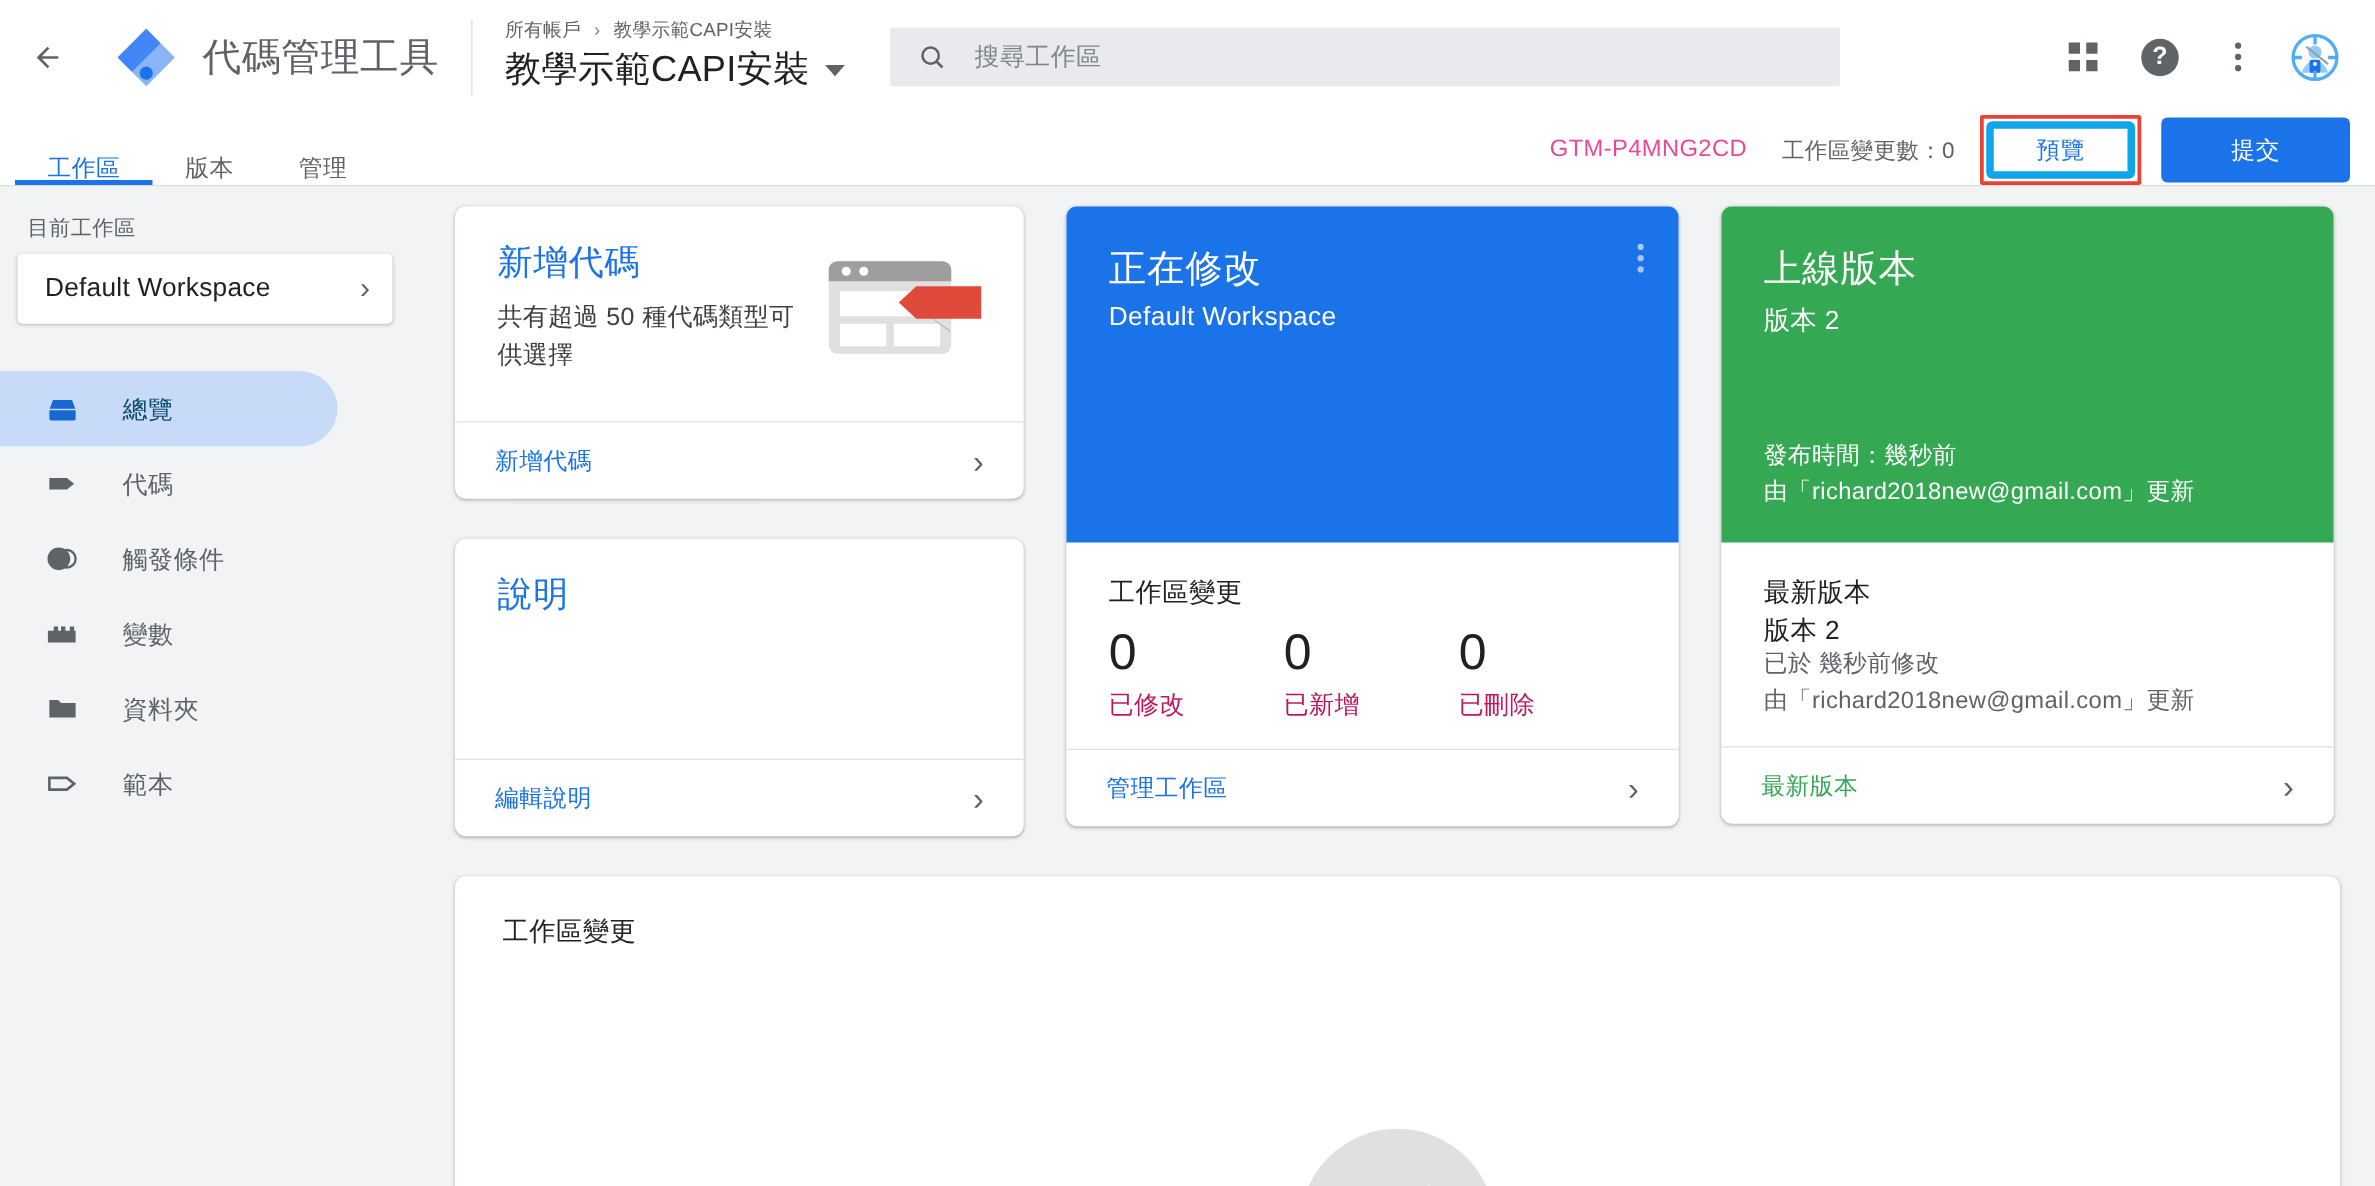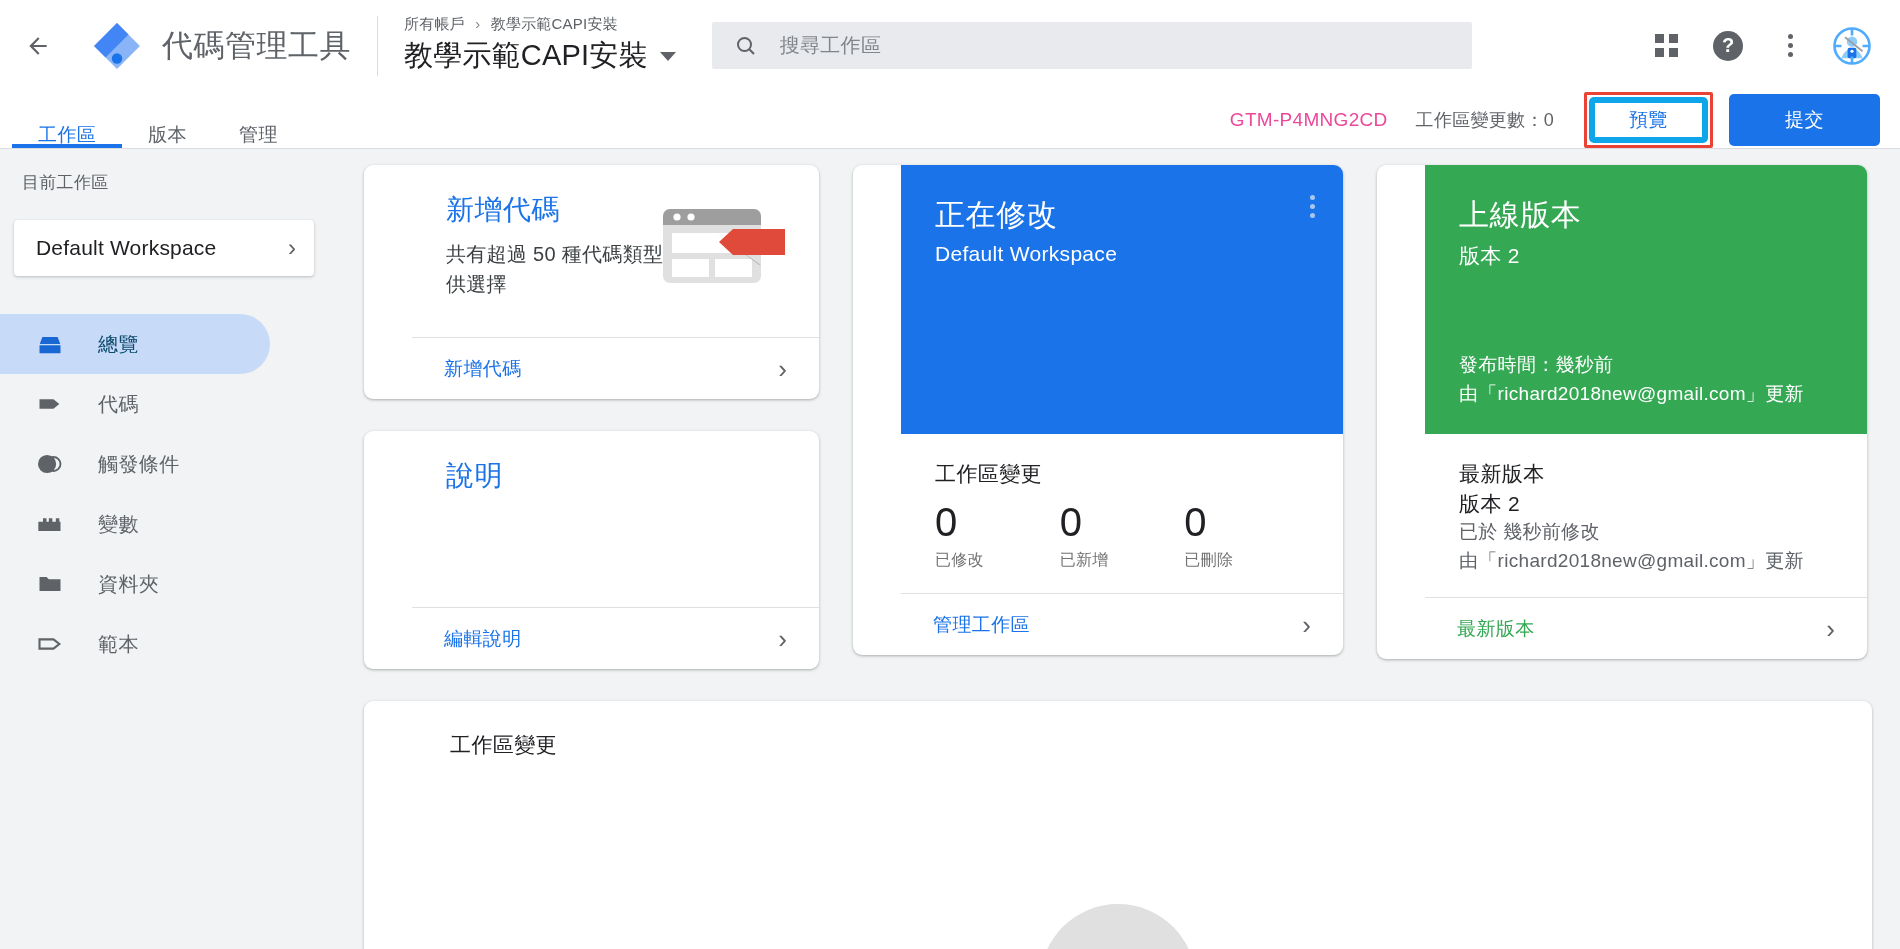--- a/index.html
+++ b/index.html
@@ -124,21 +124,21 @@
     margin-left: auto;
     display: flex; align-items: center; gap: 0;
     padding-right: 20px;
   }
   .gtm-id {
     font-size: 19px; color: #ec4899; cursor: pointer;
     margin-right: 28px; letter-spacing: .3px;
   }
   .changes-count {
     font-size: 18px; color: #5f6368;
-    margin-right: 30px; white-space: nowrap; letter-spacing: .3px;
+    margin-right: 20px; white-space: nowrap; letter-spacing: .3px;
   }
   .preview-hl {
     border: 3px solid #ea4335;
     border-radius: 2px;
     padding: 2px;
     margin-right: 16px;
   }
   .btn-outline {
     background: #fff; border: 6px solid #0ea5e9;
     border-radius: 5px;
@@ -159,21 +159,21 @@
   .body-wrap { display: flex; height: calc(949px - 91px - 58px); }
 
   
   .sidebar {
     width: 340px; flex: none;
     background: #f1f3f4;
     padding-top: 16px;
   }
   .side-label {
     font-size: 17px; color: #5f6368;
-    padding: 6px 0 26px 22px; letter-spacing: .3px;
+    padding: 6px 0 9px 22px; letter-spacing: .3px;
   }
   .ws-card {
     margin: 0 26px 0 14px;
     background: #fff;
     border-radius: 4px;
     height: 56px;
     display: flex; align-items: center;
     justify-content: space-between;
     padding: 0 18px 0 22px;
     box-shadow: 0 1px 3px rgba(60,64,67,.3);
@@ -209,21 +209,20 @@
   .cards-row { display: flex; gap: 34px; align-items: flex-start; }
   .col-left { width: 455px; flex: none; }
   .col-mid { width: 490px; flex: none; }
   .col-right { width: 490px; flex: none; }
 
   .card {
     background: #fff;
     border-radius: 9px;
     box-shadow: 0 1px 2px rgba(60,64,67,.25), 0 1px 3px 1px rgba(60,64,67,.10);
     overflow: hidden;
-    padding-left: 48px;
   }
   .card-body { padding: 26px 34px 22px 34px; position: relative; }
   .card-link-row {
     border-top: 1px solid #e0e0e0;
     height: 62px;
     display: flex; align-items: center;
     justify-content: space-between;
     padding: 0 32px;
     cursor: pointer;
   }
@@ -251,21 +250,21 @@
   .hero-sub { color: #fff; font-size: 21px; margin-top: 6px; letter-spacing: .3px; }
   .hero-foot { position: absolute; left: 34px; bottom: 26px; }
   .hero-foot div { color: #fff; font-size: 19px; line-height: 1.5; letter-spacing: .3px; }
   .kebab-w { position: absolute; right: 28px; top: 30px; display: flex; flex-direction: column; gap: 4px; cursor: pointer; }
   .kebab-w i { width: 5px; height: 5px; border-radius: 50%; background: #a8c7f0; display:block; }
 
   .stats-head { font-size: 21px; color: #202124; padding: 26px 34px 0 34px; letter-spacing: .4px; }
   .stats-row { display: flex; padding: 10px 34px 22px 34px; }
   .stat { width: 140px; }
   .stat-num { font-size: 40px; color: #202124; font-weight: 400; line-height: 1.2; }
-  .stat-lbl { font-size: 16px; color: #737373; margin-top: 4px; letter-spacing: .3px; }
+  .stat-lbl { font-size: 20px; color: #be185d; margin-top: 4px; letter-spacing: .3px; }
 
   .ver-body { padding: 26px 34px 22px 34px; }
   .ver-h { font-size: 21px; color: #202124; letter-spacing: .4px; }
   .ver-n { font-size: 21px; color: #202124; margin-top: 2px; letter-spacing: .4px; }
   .ver-m { font-size: 19px; color: #5f6368; line-height: 1.5; letter-spacing: .3px; }
 
   
   .bottom-card { margin-top: 32px; position: relative; height: 320px; overflow: hidden; }
   .bottom-title { font-size: 21px; color: #202124; padding: 30px 0 0 38px; letter-spacing: .4px; }
   .pencil-illo {

